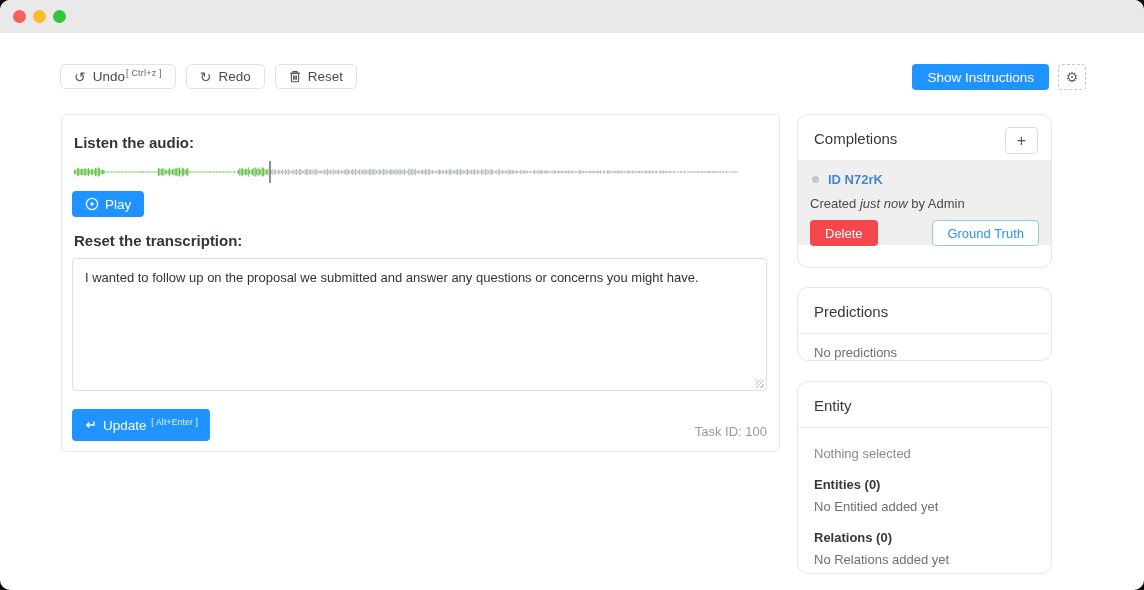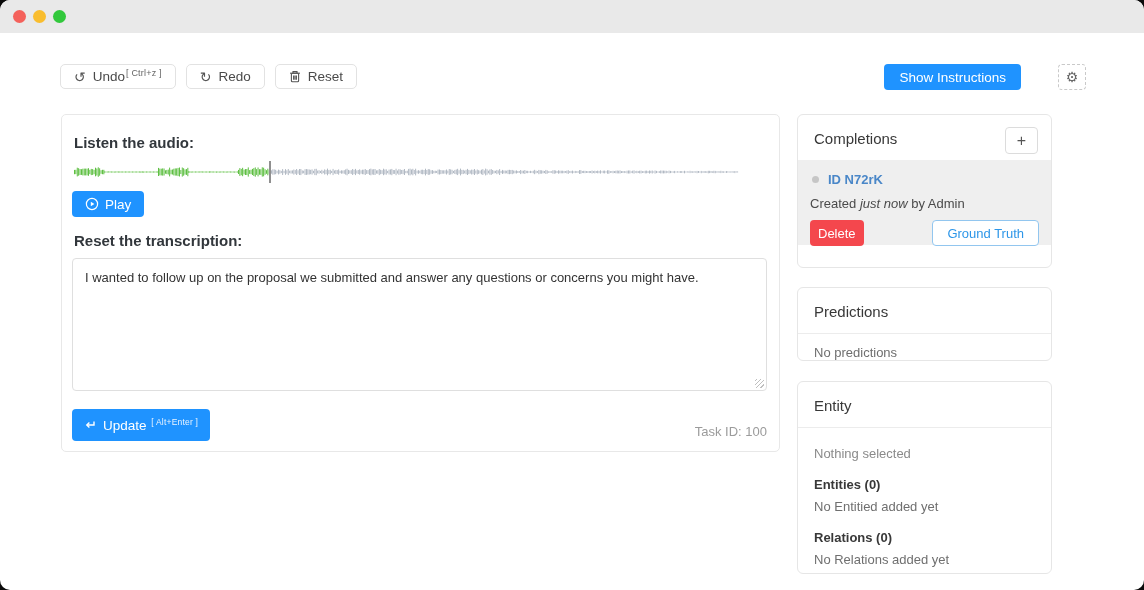--- a/index.html
+++ b/index.html
@@ -11,21 +11,21 @@
   .dot.red{background:#f4615b;}
   .dot.yellow{background:#f9bd2e;}
   .dot.green{background:#32c83c;}
 
   
   .toolbar{position:absolute;left:60px;right:58px;top:64px;height:27px;display:flex;align-items:flex-start;}
   .tb-btn{display:inline-flex;align-items:center;gap:7px;background:#fff;border:1px solid #e2e2e2;border-radius:5px;
           padding:4px 13px;font-size:13.5px;color:#4a4a4a;height:25px;margin-right:10px;cursor:pointer;}
   .tb-btn .arr{font-size:14px;color:#555;line-height:1;}
   .kbd-sup{font-size:9px;color:#666;position:relative;top:-5px;margin-left:1px;letter-spacing:.2px;}
-  .tb-right{margin-left:auto;display:flex;align-items:flex-start;gap:28px;}
+  .tb-right{margin-left:auto;display:flex;align-items:flex-start;}
   .btn-primary{background:#1f93ff;color:#fff;border:none;border-radius:4px;font-size:13.5px;padding:5px 15px;height:26px;
           display:inline-flex;align-items:center;cursor:pointer;}
   .gear-btn{width:28px;height:26px;margin-left:9px;border:1px dashed #c9c9c9;border-radius:4px;background:#fff;
           display:inline-flex;align-items:center;justify-content:center;font-size:14px;color:#666;cursor:pointer;}
 
   
   .main-card{position:absolute;left:61px;top:114px;width:719px;height:338px;border:1px solid #e8e8e8;border-radius:5px;
           background:#fff;padding:17px 12px 0 10px;}
   .h-label{font-size:15px;font-weight:700;color:#32373c;margin:2px;}
   .wave-wrap{margin-top:9px;height:24px;position:relative;cursor:pointer;}
@@ -38,33 +38,33 @@
   .grip{position:absolute;right:3px;bottom:3px;width:9px;height:9px;
           background:repeating-linear-gradient(-45deg,transparent 0 2px,#bfbfbf 2px 3px);pointer-events:none;}
   .bottom-row{display:flex;justify-content:space-between;align-items:flex-end;margin-top:18px;}
   .update-btn{display:inline-flex;align-items:center;gap:7px;background:#1f93ff;color:#fff;border:none;border-radius:4px;
           font-size:13.5px;padding:5px 12px;height:32px;cursor:pointer;}
   .update-btn .kbd-sup{color:#eaf4ff;font-size:8.5px;}
   .task-id{font-size:13px;color:#9b9b9b;padding-bottom:2px;}
 
   
   .right-col{position:absolute;left:797px;top:114px;width:255px;}
-  .card{background:#fff;border:1px solid #e6e6e6;border-radius:6px;overflow:hidden;}
+  .card{background:#fff;border:1px solid #e6e6e6;border-radius:11px;overflow:hidden;}
   .card-title{font-size:15px;color:#383838;padding:15px 16px 13px;}
   .card-divider{height:1px;background:#ececec;}
   .completions{height:154px;position:relative;margin-bottom:19px;}
   .add-btn{position:absolute;top:12px;right:13px;width:33px;height:27px;background:#fff;border:1px solid #dcdcdc;
           border-radius:4px;font-size:16px;color:#555;display:flex;align-items:center;justify-content:center;cursor:pointer;}
   .comp-body{background:#efefef;height:85px;padding:12px 12px 0;}
   .comp-id-row{display:flex;align-items:center;cursor:pointer;}
   .bullet{width:7px;height:7px;border-radius:50%;background:#c6c6c6;margin-right:9px;margin-left:2px;}
   .comp-id{font-size:13px;font-weight:700;color:#4a87c8;}
   .comp-created{margin-top:9px;font-size:13px;color:#4a4a4a;}
   .comp-btn-row{margin-top:9px;display:flex;justify-content:space-between;}
-  .delete-btn{background:#f4474d;color:#fff;border:none;border-radius:4px;font-size:13px;padding:5px 8px;height:26px;cursor:pointer;}
+  .delete-btn{background:#f4474d;color:#fff;border:none;border-radius:4px;font-size:13px;padding:5px 15px;height:26px;cursor:pointer;}
   .gt-btn{background:#fff;color:#2d96e8;border:1px solid #92c6ef;border-radius:4px;font-size:13px;padding:5px 14px;height:26px;cursor:pointer;}
   .predictions{height:74px;margin-bottom:20px;}
   .muted{font-size:13px;color:#6e6e6e;}
   .pred-body{padding:11px 16px;}
   .entity{height:193px;}
   .entity-body{padding:4px 16px 0;}
   .entity-nothing{margin-top:14px;font-size:13px;color:#8a8a8a;}
   .entity-sub{margin-top:16px;font-size:13px;font-weight:700;color:#383838;}
   .entity-empty{margin-top:7px;font-size:13px;color:#6f6f6f;}
 </style>

